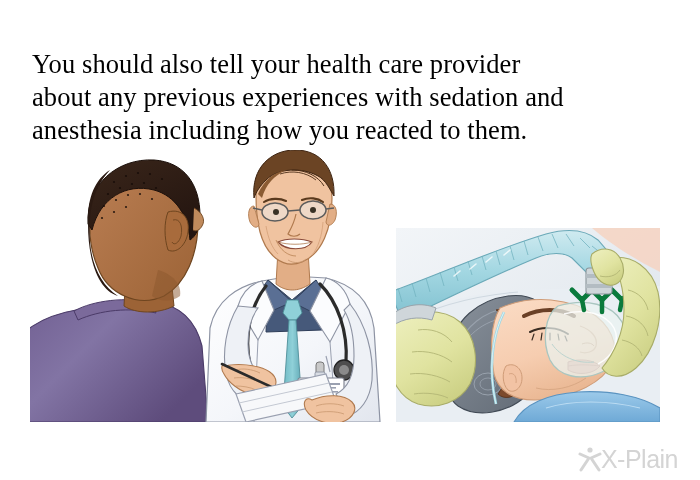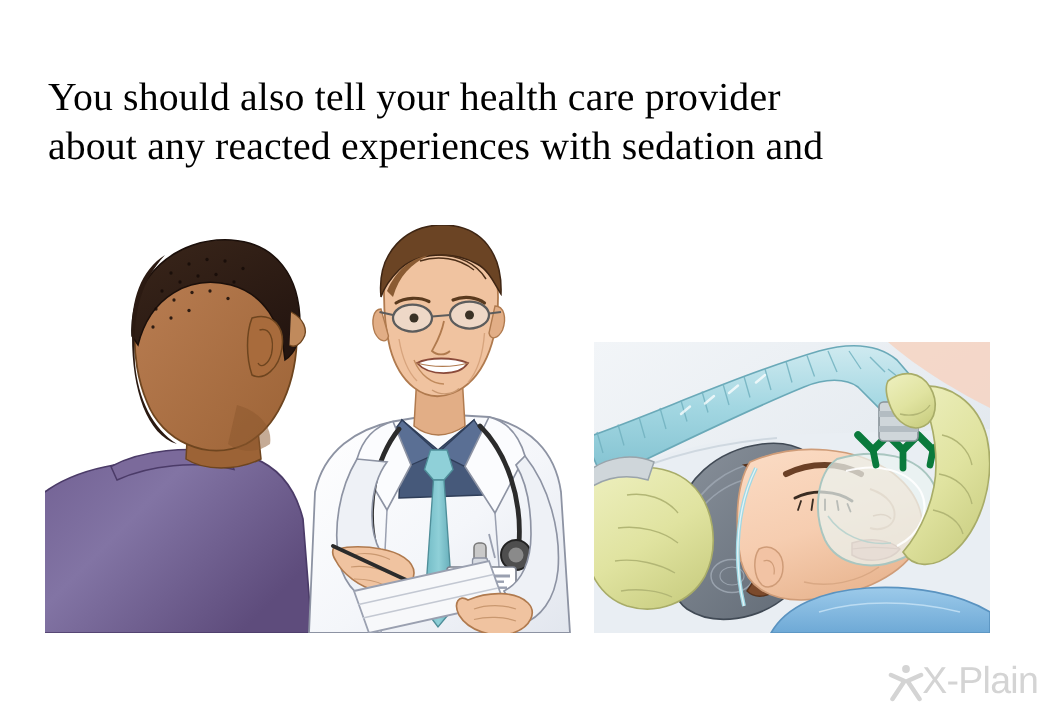--- a/index.html
+++ b/index.html
@@ -59,24 +59,24 @@
     top: 78px;
     width: 264px;
     height: 194px;
     background: linear-gradient(135deg, #eef1f4 0%, #e6ebef 40%, #dfe6ec 100%);
     overflow: hidden;
   }
 
   
   #logo {
     position: absolute;
-    right: 8px;
+    right: 22px;
     bottom: 8px;
     display: flex;
-    align-items: flex-start;
+    align-items: flex-end;
     height: 30px;
     margin-top: 48px;
   }
   #logo .logo-mark {
     display: block;
     width: 26px;
     height: 26px;
   }
   #logo .logo-text {
     font-family: "Liberation Sans", sans-serif;
@@ -88,21 +88,22 @@
     line-height: 1;
   }
 
   svg { display: block; }
 </style>
 </head>
 <body>
 
 <div id="headline">
   <div class="line">You should also tell your health care provider</div>
-  <div class="line">about any reacted experiences with sedation and</div>
+  <div class="line">about any previous experiences with sedation and</div>
+  <div class="line">anesthesia including how you reacted to them.</div>
 </div>
 
 <div id="illustration">
 
   <div class="panel" id="scene-consult">
     <svg viewBox="0 0 360 272" width="360" height="272" xmlns="http://www.w3.org/2000/svg">
       <defs>
         <linearGradient id="purpleShirt" x1="0" y1="0" x2="1" y2="0.6">
           <stop offset="0%" stop-color="#6f5d90"></stop>
           <stop offset="45%" stop-color="#8274a4"></stop>

